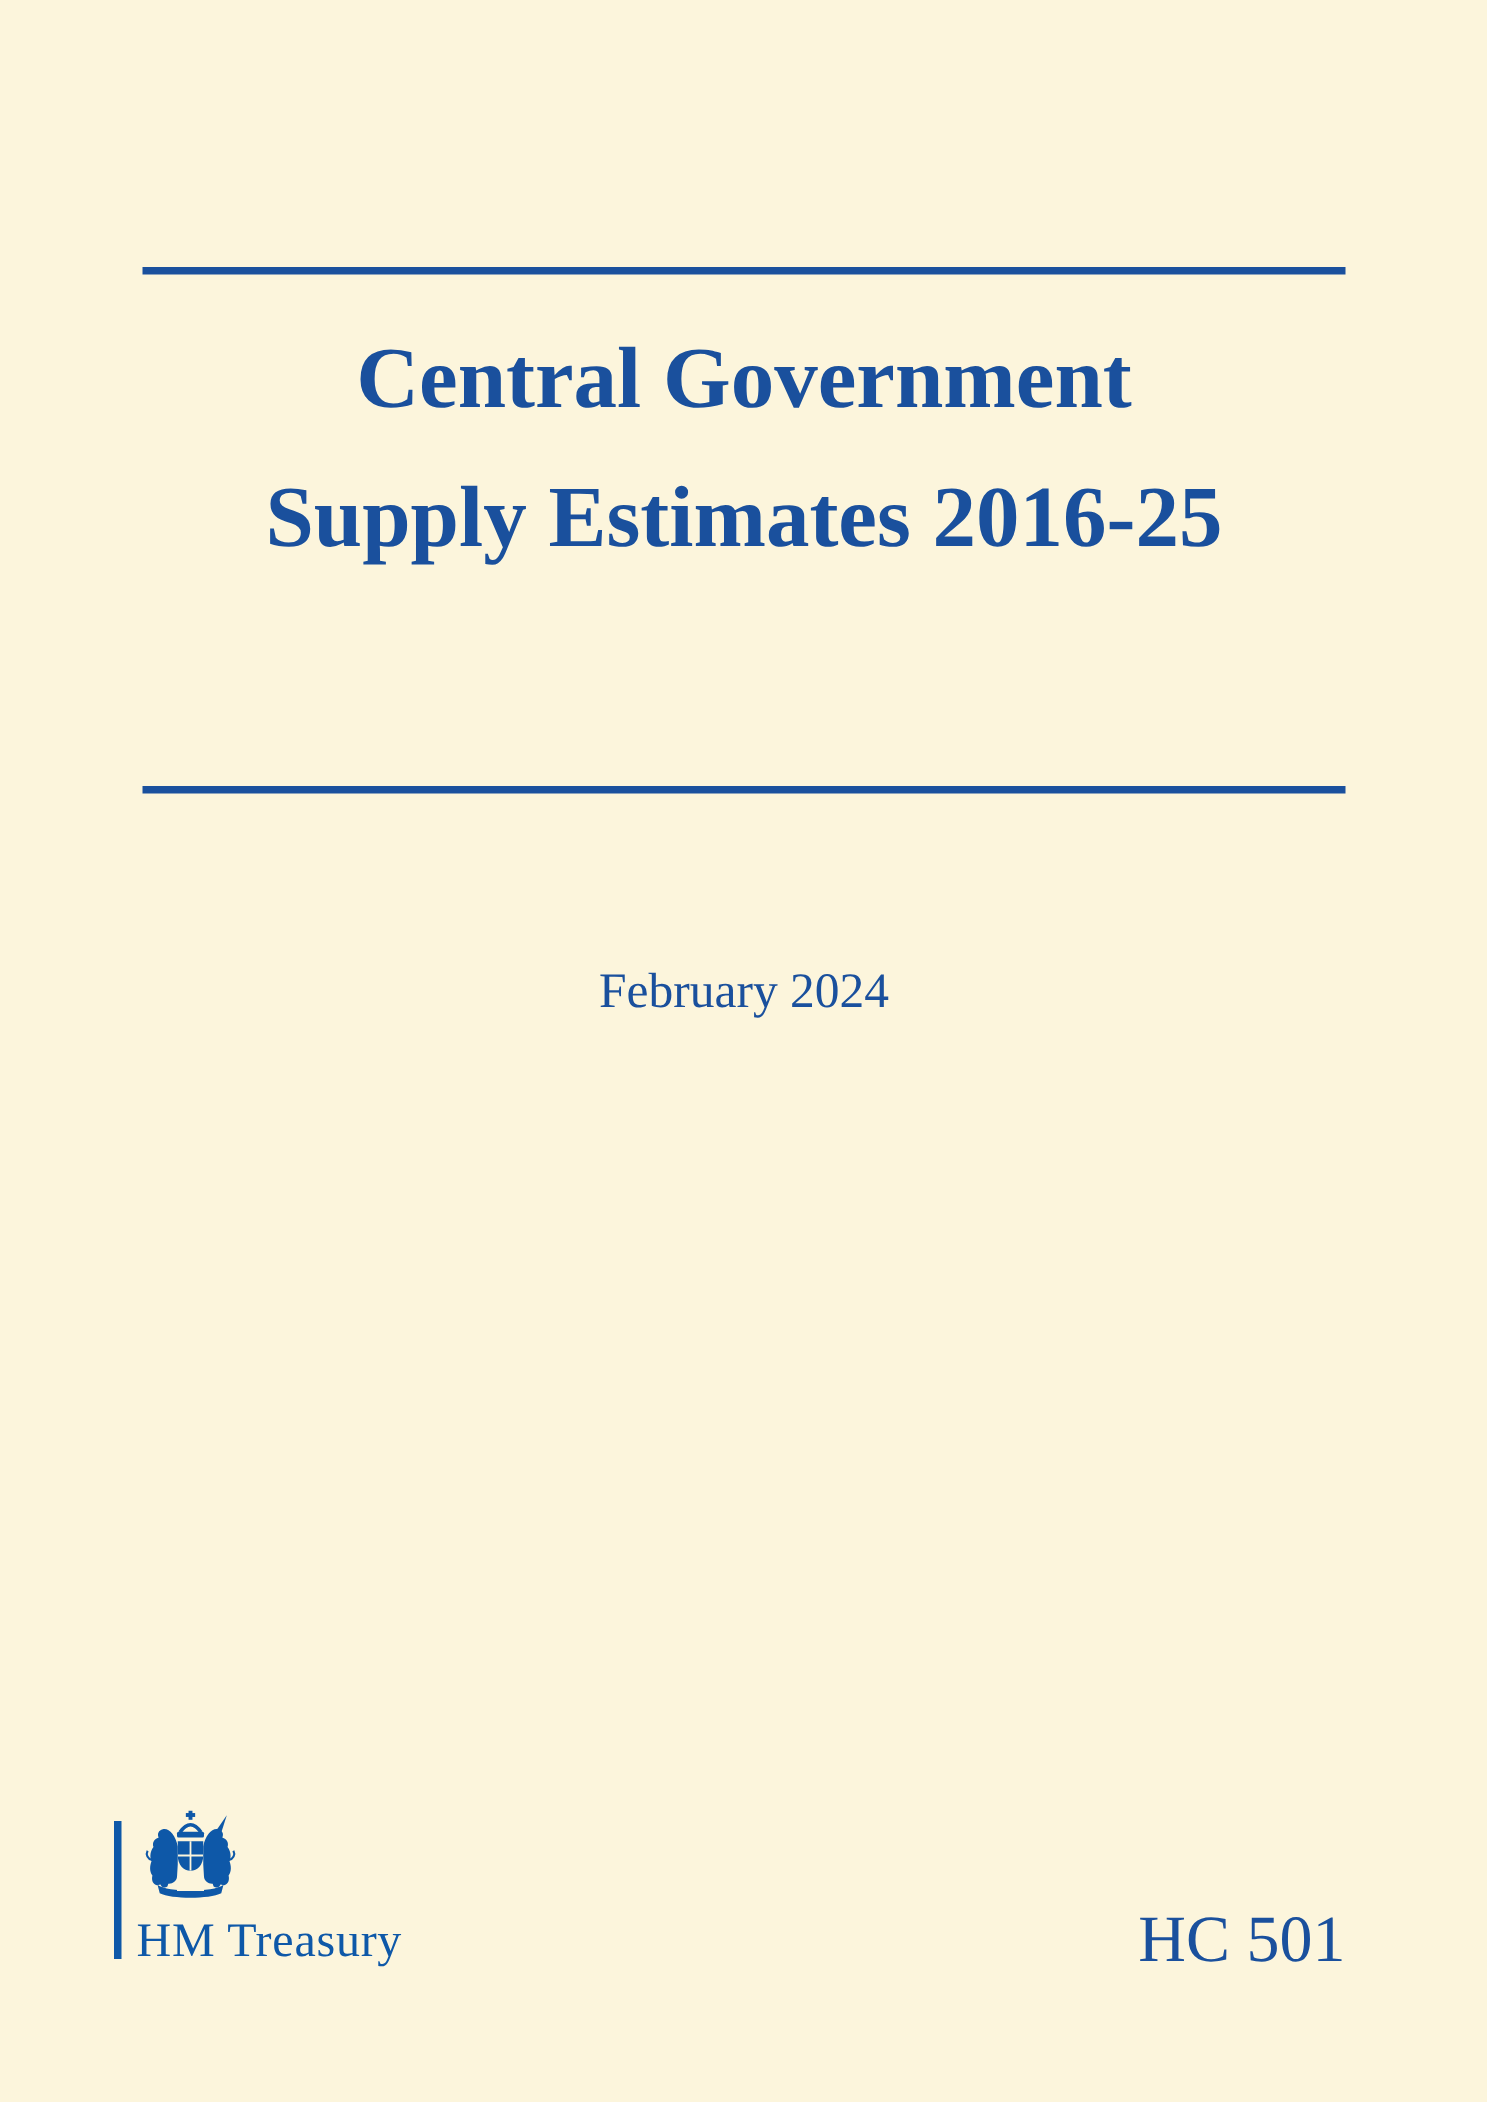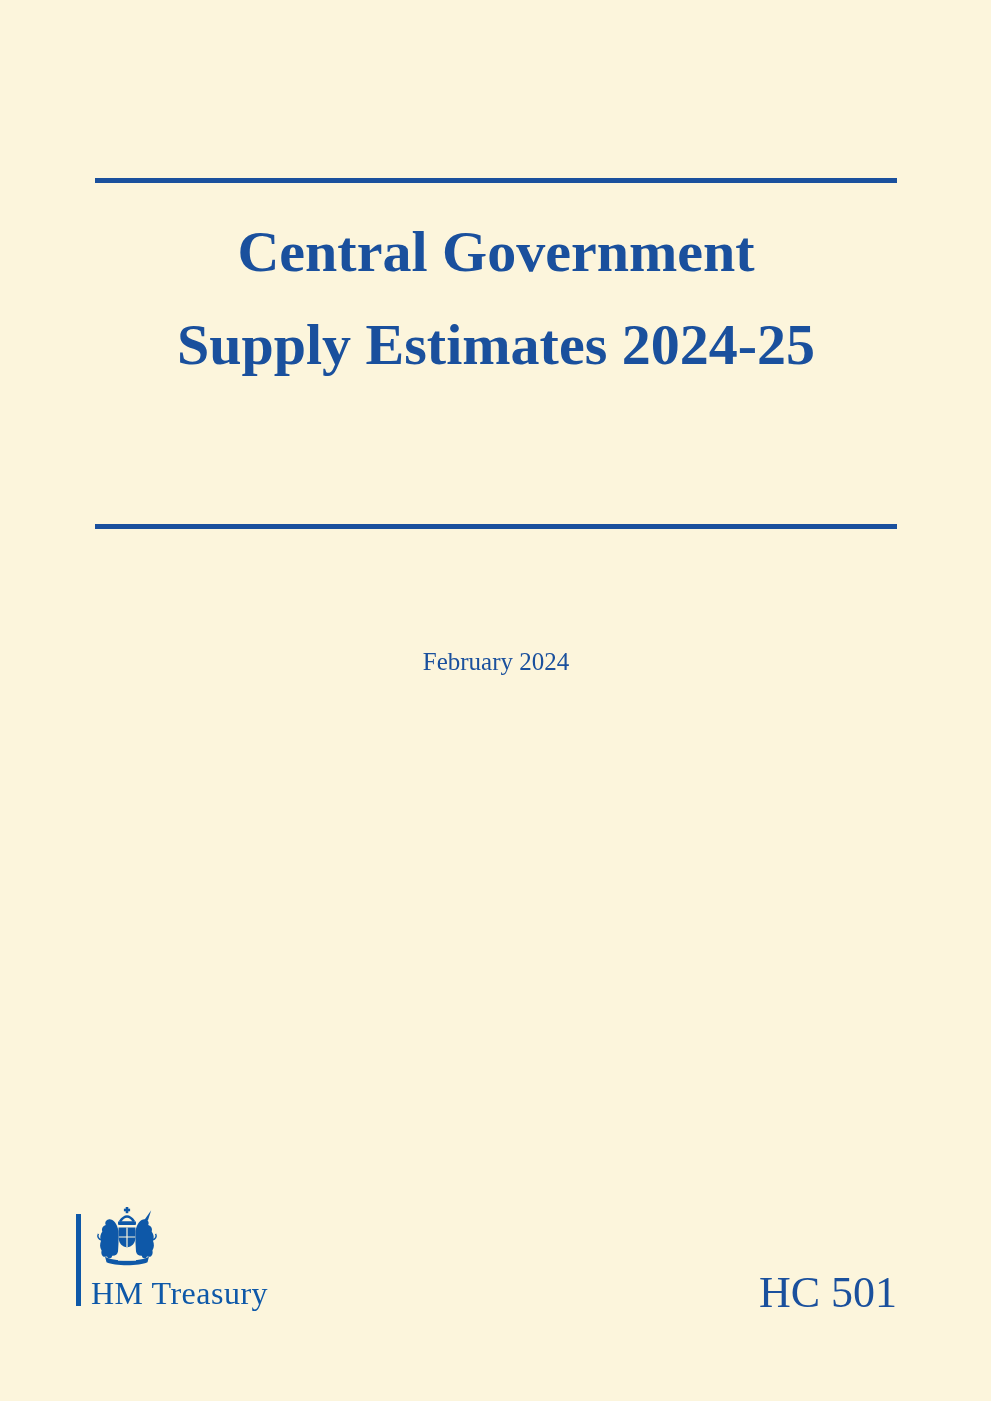--- a/index.html
+++ b/index.html
@@ -49,21 +49,21 @@
     line-height: 57px;
     font-weight: normal;
     color: var(--accent);
   }
   .pub-date {
     position: absolute;
     left: 95px;
     top: 640px;
     width: 802px;
     text-align: center;
-    font-size: 25px;
+    font-size: 33px;
     line-height: 43px;
     color: var(--accent);
   }
   .logo-bar {
     position: absolute;
     left: 76px;
     top: 1214px;
     width: 5px;
     height: 92px;
     background: var(--logo-accent);
@@ -100,21 +100,21 @@
 </style>
 </head>
 <body>
 
 <div class="page">
 
   <div class="rule rule-top"></div>
 
   <h1 class="title">
     <span>Central Government</span>
-    <span>Supply Estimates 2024-25</span>
+    <span>Supply Estimates 2016-25</span>
   </h1>
 
 
   <div class="rule rule-bottom"></div>
 
   <div class="pub-date">February 2024</div>
 
   <div class="logo-bar"></div>
 
   <div class="crest">

